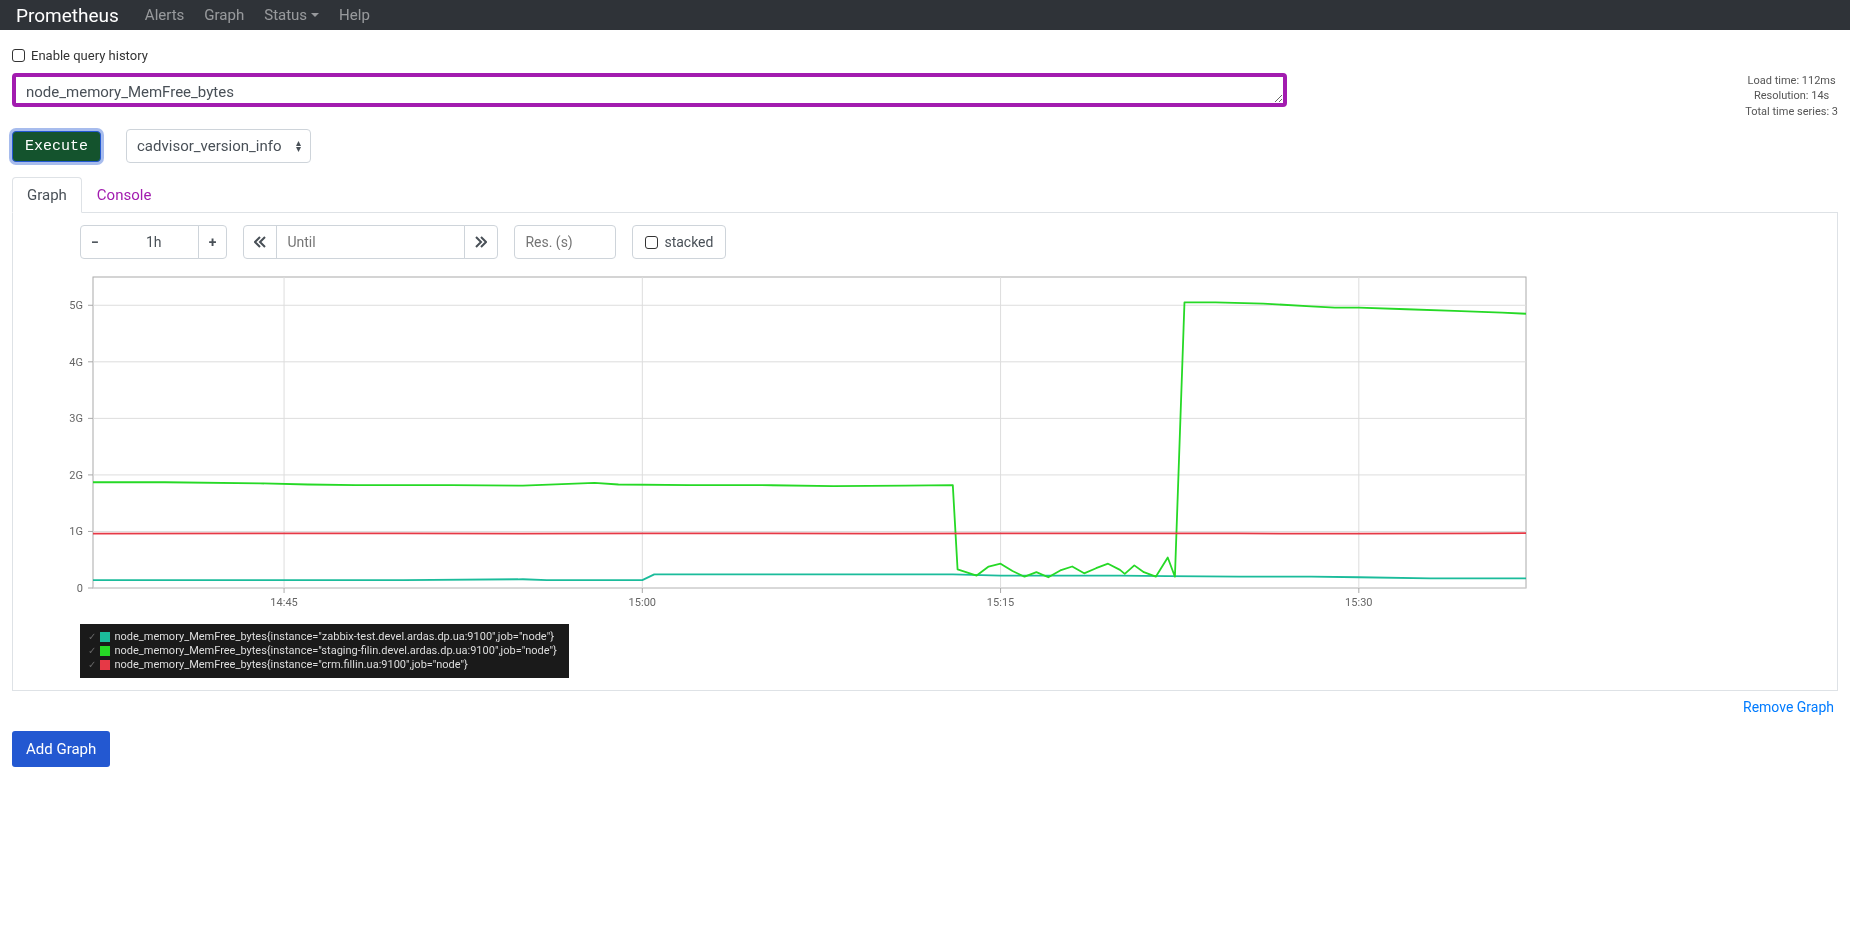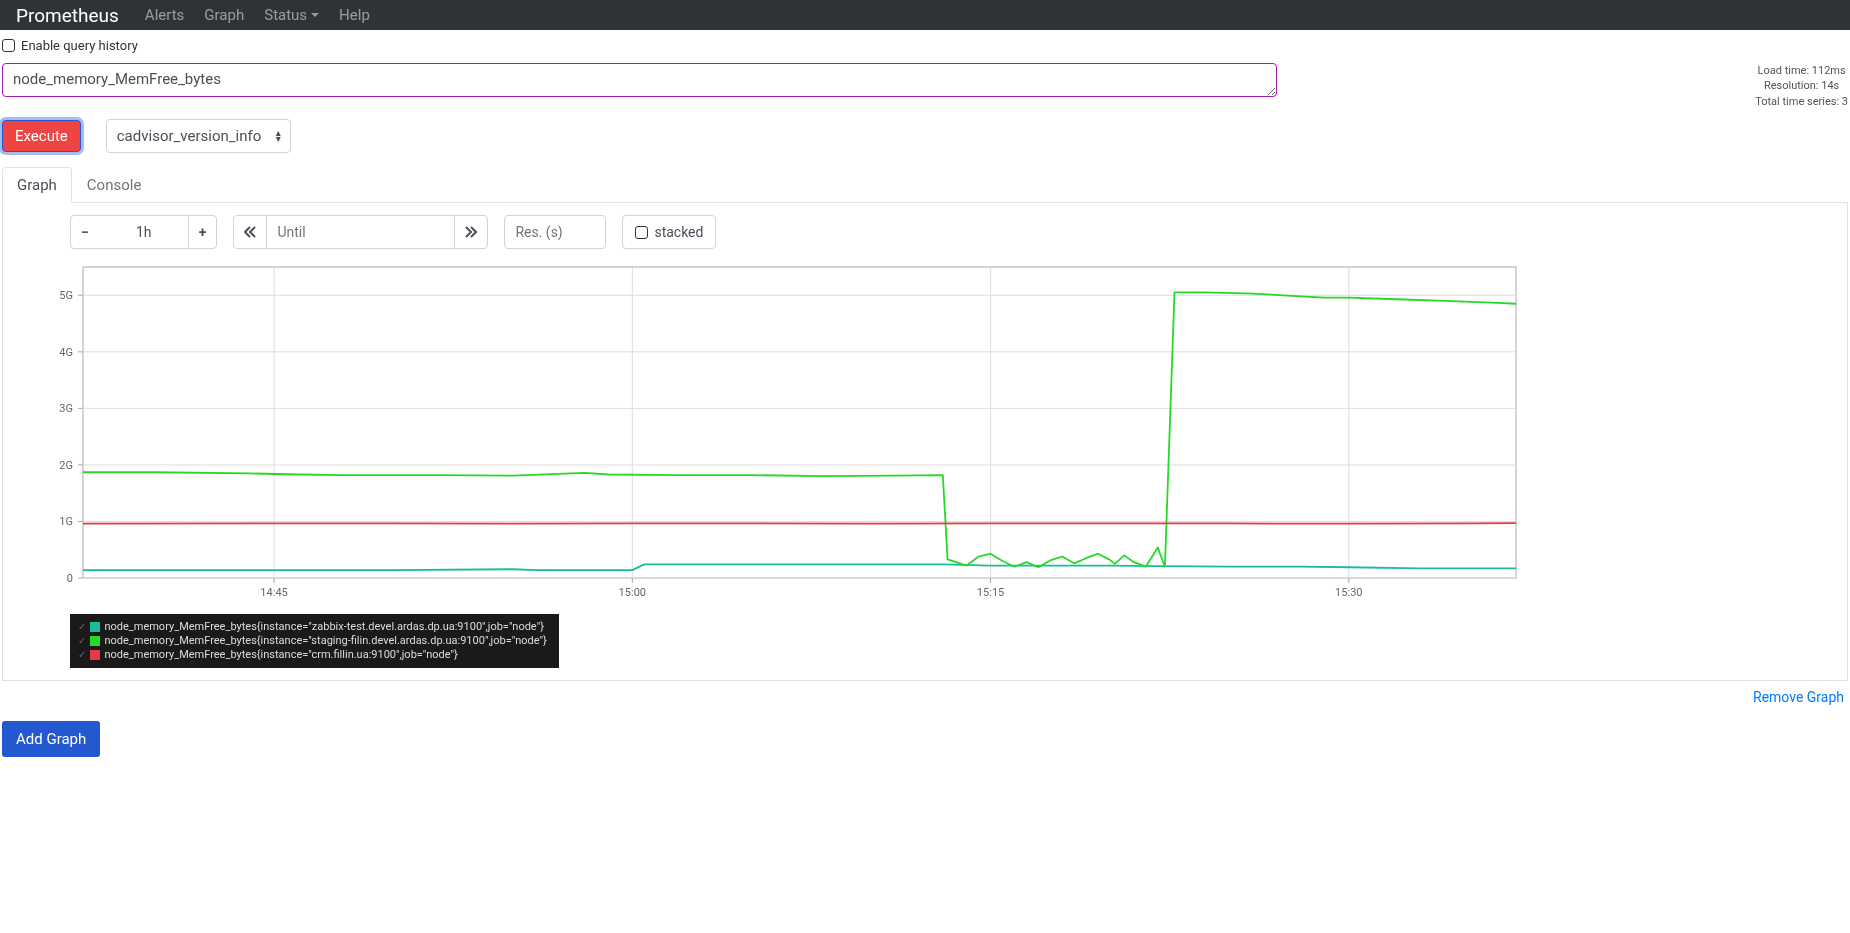--- a/index.html
+++ b/index.html
@@ -33,42 +33,42 @@
     align-items: center;
   }
   .caret-down {
     margin-left: 4px;
     width: 0; height: 0;
     border-left: 4px solid transparent;
     border-right: 4px solid transparent;
     border-top: 4px solid rgba(255,255,255,0.5);
   }
   .container {
-    padding: 2px;
+    padding: 12px;
   }
   .history-row {
     font-size: 13px;
     padding: 6px 0 10px 0;
     display: flex;
     align-items: center;
   }
   .checkbox-box {
     display: inline-block;
     width: 13px; height: 13px;
     border: 1.5px solid #333;
     border-radius: 3px;
     margin-right: 6px;
   }
   .query-row {
     display: flex;
     align-items: flex-start;
   }
   .expr-input {
     flex: 0 0 1275px;
-    border: 1px solid #a21caf;
+    border: 4px solid #a21caf;
     border-radius: 4px;
     padding: 6px 10px;
     font-size: 15px;
     color: #495057;
     resize: both;
     height: 34px;
     font-family: inherit;
   }
   .stats {
     margin-left: auto;
@@ -85,24 +85,25 @@
   }
   .btn {
     border: 1px solid transparent;
     border-radius: 4px;
     padding: 6px 12px;
     font-size: 15px;
     cursor: pointer;
     font-family: inherit;
   }
   .btn-primary {
-    background: #ef4444;
+    background: #14532d;
     color: #fff;
     border-color: #2358d1;
     box-shadow: 0 0 0 3px rgba(35,88,209,0.4);
+    font-family: Liberation Mono, monospace;
   }
   .select-wrap {
     position: relative;
     margin-left: 25px;
   }
   .form-control {
     border: 1px solid #ced4da;
     border-radius: 4px;
     padding: 6px 28px 6px 10px;
     font-size: 15px;
@@ -128,21 +129,21 @@
     border-bottom: 1px solid #dee2e6;
   }
   .tab {
     padding: 8px 14px;
     font-size: 15px;
     cursor: pointer;
     border: 1px solid transparent;
     border-top-left-radius: 4px;
     border-top-right-radius: 4px;
     margin-bottom: -1px;
-    color: #737373;
+    color: #a21caf;
   }
   .tab.active {
     color: #495057;
     background: #fff;
     border-color: #dee2e6 #dee2e6 #fff;
   }
   .panel {
     border: 1px solid #dee2e6;
     border-top: none;
     padding: 12px 12px 12px 12px;

